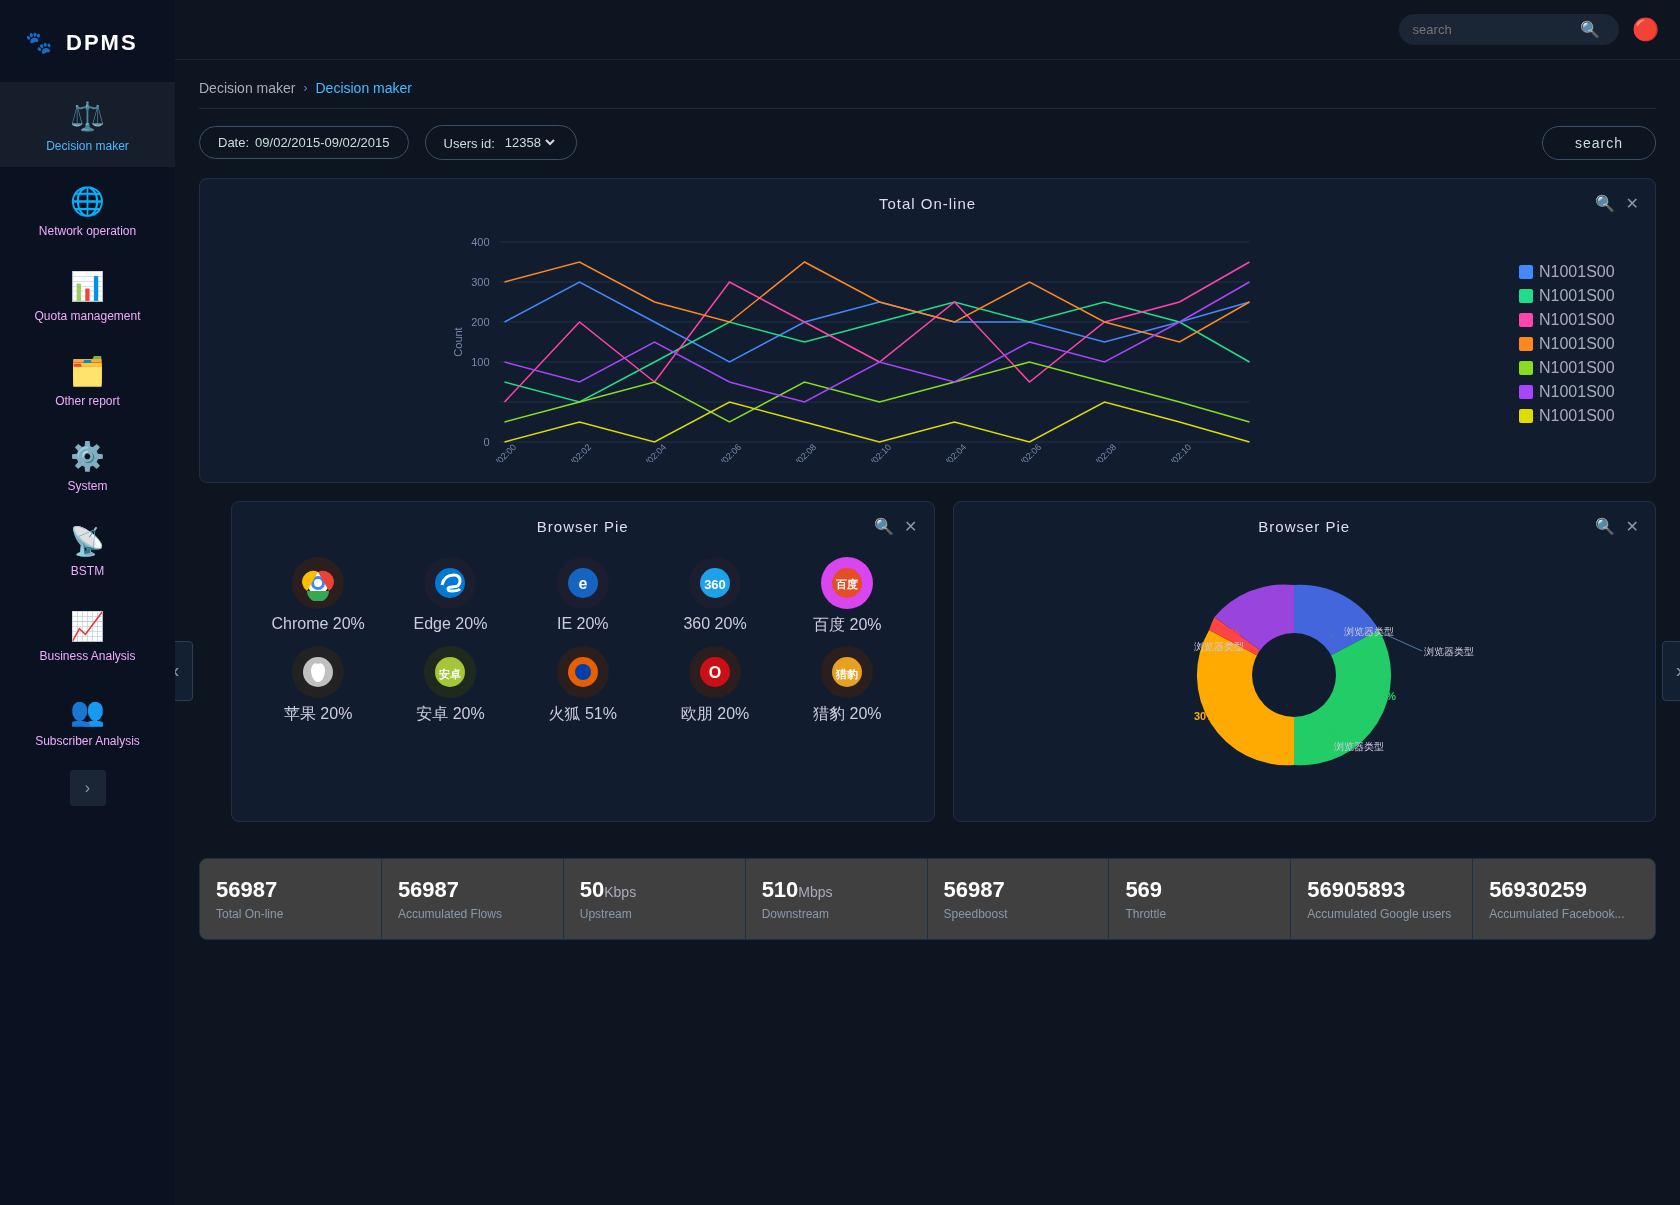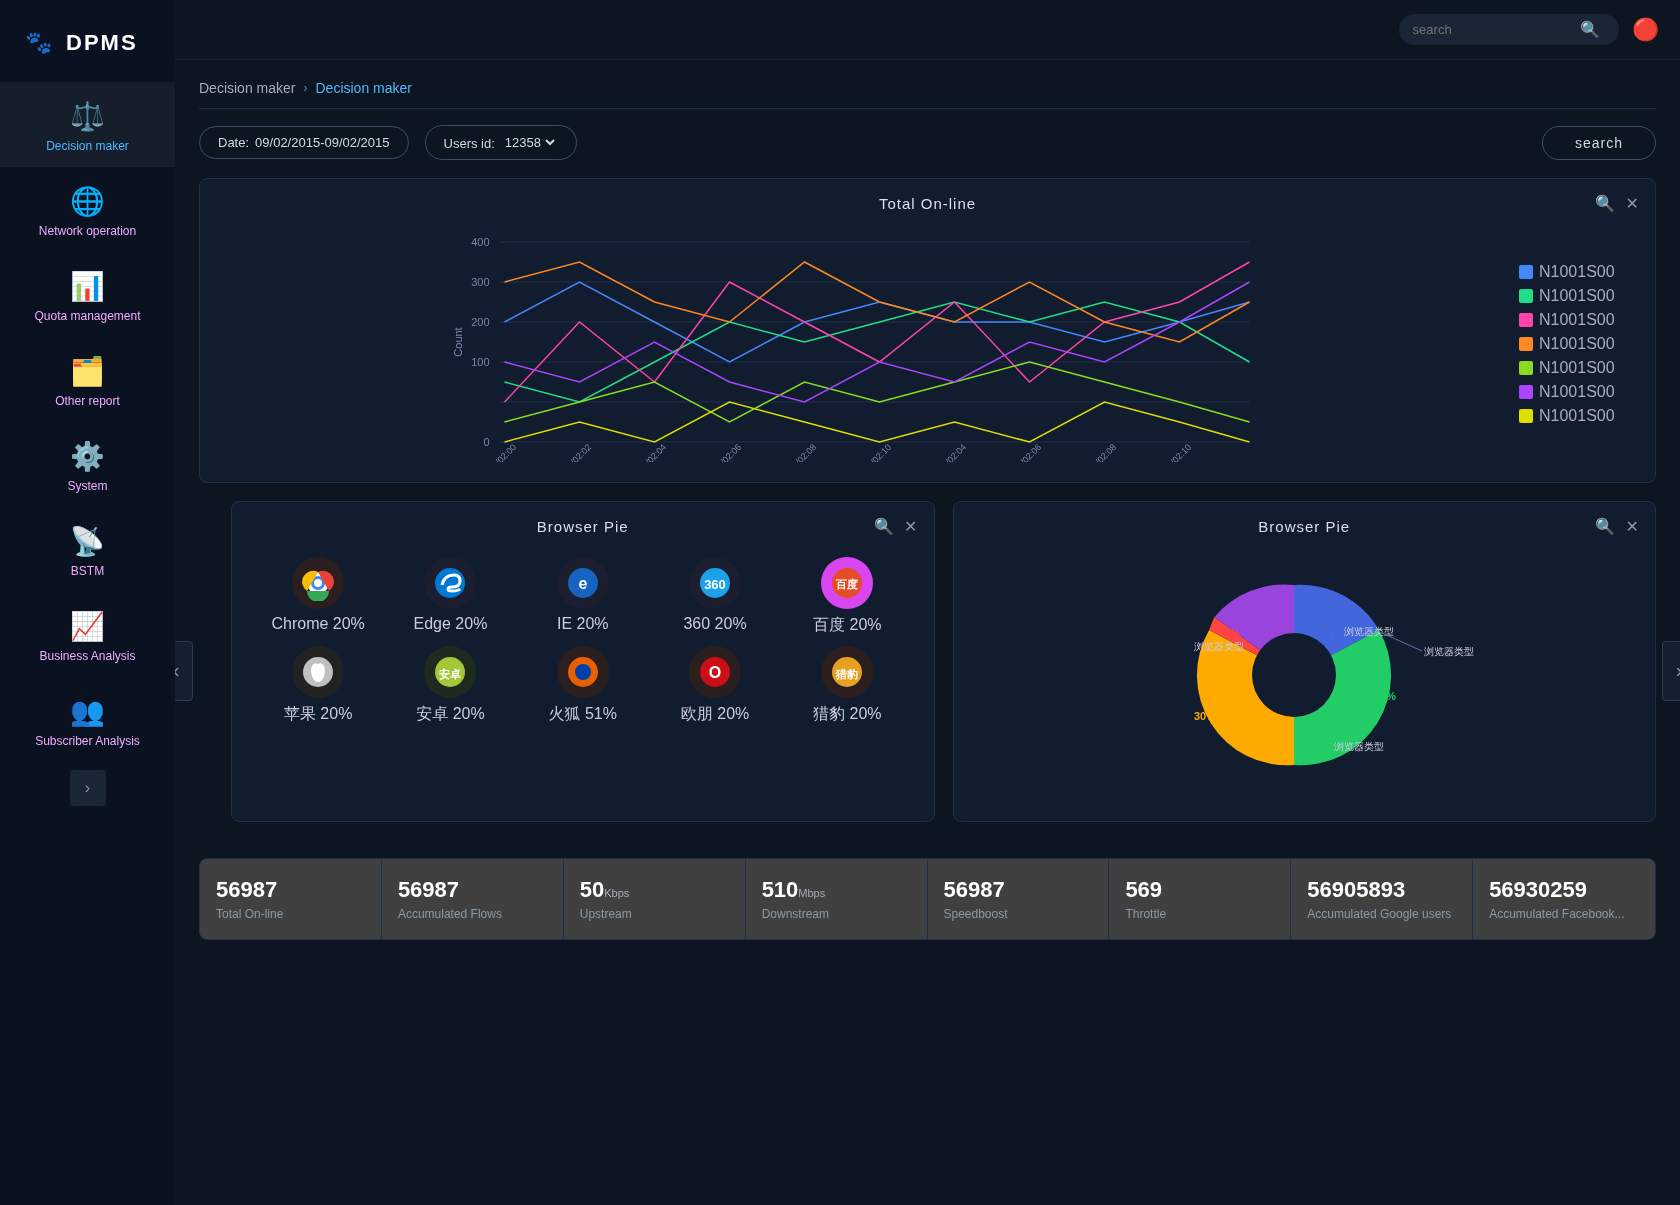--- a/index.html
+++ b/index.html
@@ -305,21 +305,21 @@
       flex-direction: column;
       gap: 4px;
     }
     .stat-cell:last-child { border-right: none; }
     .stat-number {
       font-size: 22px;
       font-weight: bold;
       color: #fff;
     }
     .stat-number span.unit {
-      font-size: 11px;
+      font-size: 14px;
       font-weight: normal;
       color: #aab;
     }
     .stat-label {
       font-size: 12px;
       color: #8899aa;
     }
 
     
     text { font-family: 'Segoe UI', Arial, sans-serif; }

